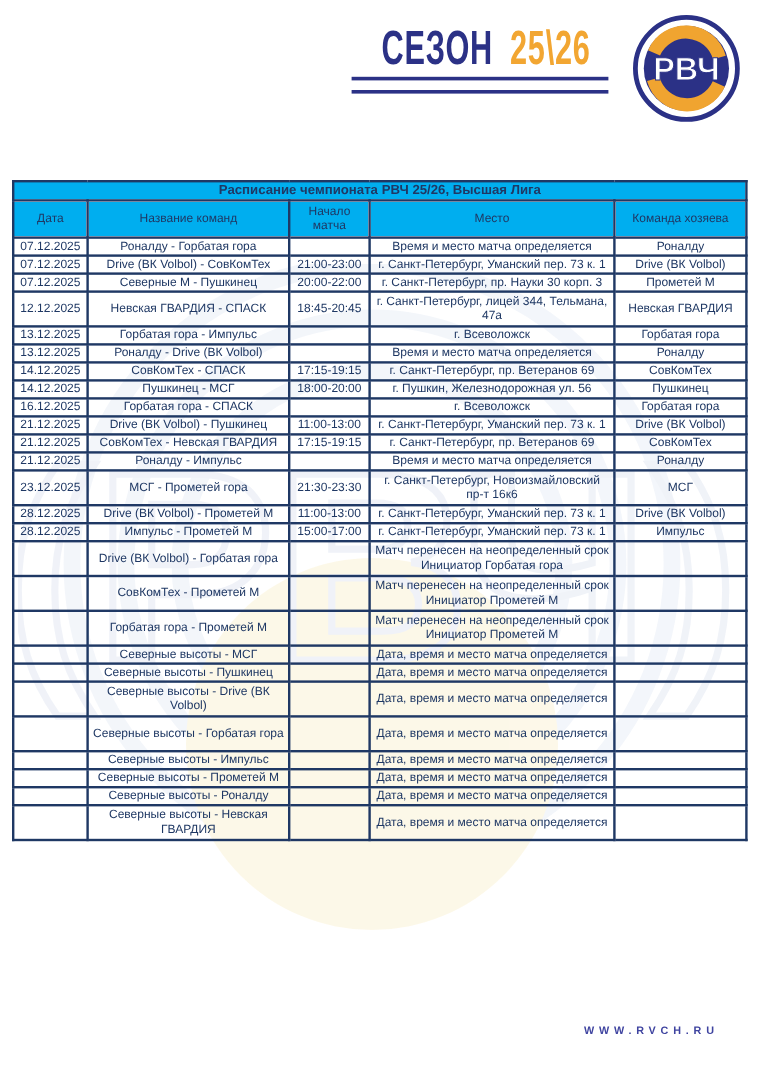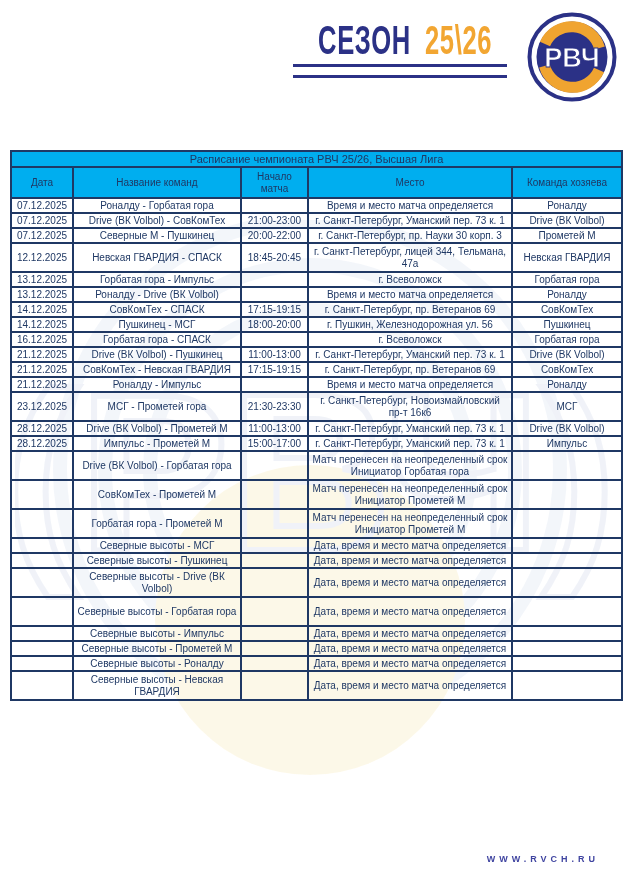--- a/index.html
+++ b/index.html
@@ -25,21 +25,21 @@
   table.schedule{
     position:absolute;left:10px;top:150px;width:611px;
     border-collapse:collapse;table-layout:fixed;z-index:2;background:transparent;
   }
   table.schedule td,table.schedule th{
     border:2px solid #1F3864;padding:0 3px;overflow:hidden;
     font-size:10px;line-height:1.12;vertical-align:middle;text-align:center;
     color:#1F3864;background:transparent;
   }
   tr.title-row td{
-    background:#00AEEF;font-weight:normal;font-size:11px;height:14px;
+    background:#00AEEF;font-weight:bold;font-size:11px;height:14px;
   }
   tr.head-row th{
     background:#00AEEF;font-weight:400;height:29px;
   }
   tbody tr.single td{height:13px;}
   tbody tr.double td{height:27px;}
   td.c-place{text-align:left;padding-left:5px;white-space:pre-line;margin-top:10px;}
   
   .footer-url{
     position:absolute;top:854px;right:32px;

